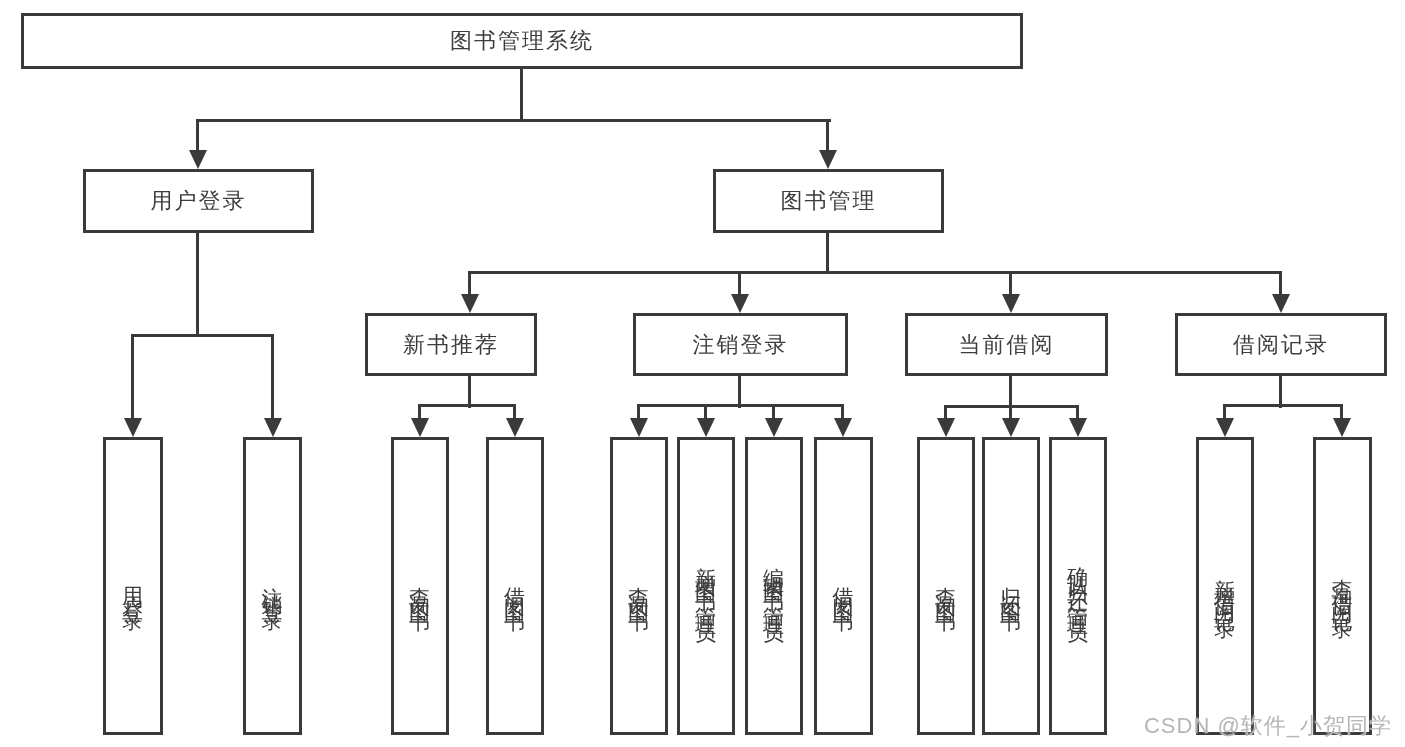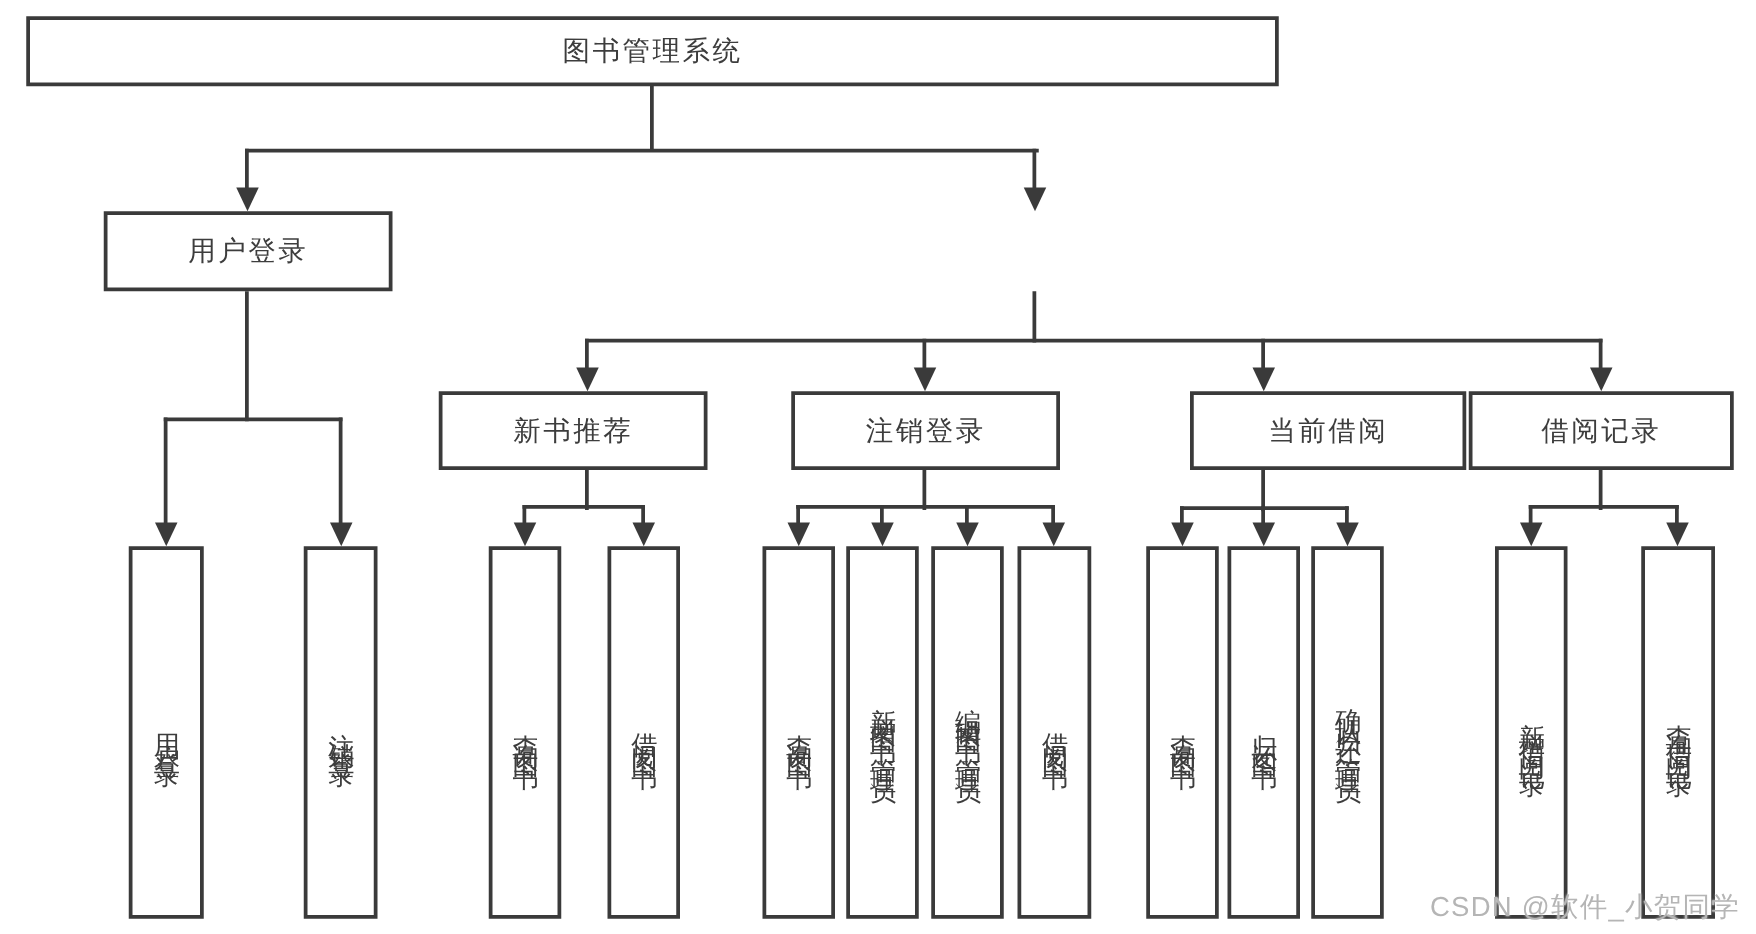--- a/index.html
+++ b/index.html
@@ -79,47 +79,50 @@
 
   <div class="line v" style="left:520px;top:68px;height:53px"></div>
   <div class="line h" style="left:196px;top:119px;width:635px"></div>
   <div class="line v" style="left:196px;top:119px;height:33px"></div>
   <div class="line v" style="left:826px;top:119px;height:33px"></div>
   <div class="arr" style="left:189px;top:150px"></div>
   <div class="arr" style="left:819px;top:150px"></div>
 
   <div class="box" style="left:83px;top:169px;width:231px;height:64px">
     <span class="lbl">用户登录</span>
+  </div>
+  <div class="box" style="left:713px;top:169px;width:231px;height:64px">
+    <span class="lbl">图书管理</span>
   </div>
 
   <div class="line v" style="left:196px;top:233px;height:104px"></div>
   <div class="line h" style="left:131px;top:334px;width:143px"></div>
   <div class="line v" style="left:131px;top:334px;height:86px"></div>
   <div class="line v" style="left:271px;top:334px;height:86px"></div>
   <div class="arr" style="left:124px;top:418px"></div>
   <div class="arr" style="left:264px;top:418px"></div>
 
   <div class="line v" style="left:826px;top:233px;height:41px"></div>
   <div class="line h" style="left:468px;top:271px;width:814px"></div>
   <div class="line v" style="left:468px;top:271px;height:25px"></div>
   <div class="line v" style="left:738px;top:271px;height:25px"></div>
   <div class="line v" style="left:1009px;top:271px;height:25px"></div>
   <div class="line v" style="left:1279px;top:271px;height:25px"></div>
   <div class="arr" style="left:461px;top:294px"></div>
   <div class="arr" style="left:731px;top:294px"></div>
   <div class="arr" style="left:1002px;top:294px"></div>
   <div class="arr" style="left:1272px;top:294px"></div>
 
-  <div class="box" style="left:351px;top:313px;width:215px;height:63px">
+  <div class="box" style="left:365px;top:313px;width:172px;height:63px">
     <span class="lbl">新书推荐</span>
   </div>
   <div class="box" style="left:633px;top:313px;width:215px;height:63px">
     <span class="lbl">注销登录</span>
   </div>
-  <div class="box" style="left:952px;top:313px;width:221px;height:63px">
+  <div class="box" style="left:905px;top:313px;width:203px;height:63px">
     <span class="lbl">当前借阅</span>
   </div>
   <div class="box" style="left:1175px;top:313px;width:212px;height:63px">
     <span class="lbl">借阅记录</span>
   </div>
 
   <div class="line v" style="left:468px;top:376px;height:32px"></div>
   <div class="line h" style="left:418px;top:404px;width:98px"></div>
   <div class="line v" style="left:418px;top:404px;height:16px"></div>
   <div class="line v" style="left:513px;top:404px;height:16px"></div>

